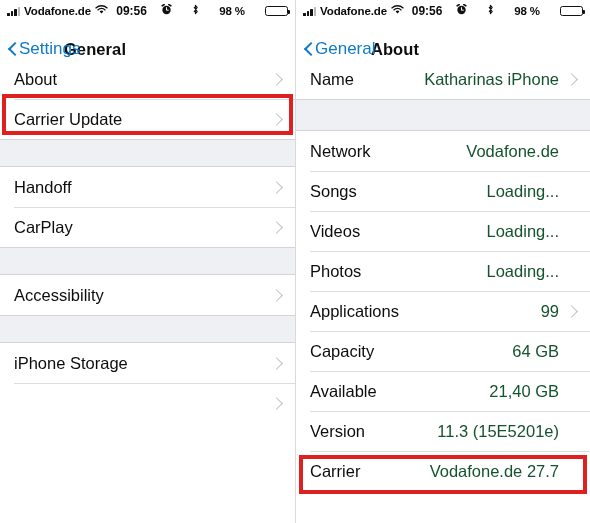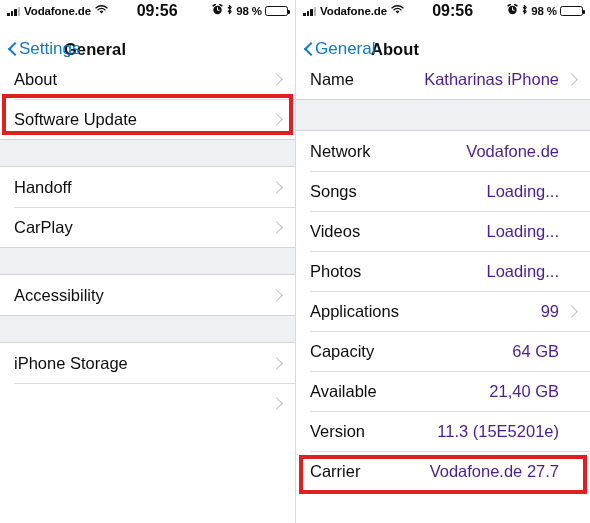--- a/index.html
+++ b/index.html
@@ -47,29 +47,29 @@
   }
   .sb-left {
     display: flex;
     align-items: center;
     gap: 4px;
     flex: 0 0 auto;
   }
   .sb-center {
     flex: 1 1 auto;
     text-align: center;
-    font-size: 16px;
+    font-size: 12px;
     font-weight: bold;
     letter-spacing: 0px;
     padding-right: 6px;
   }
   .sb-right {
     display: flex;
     align-items: center;
-    gap: 3px;
+    gap: 20px;
     flex: 0 0 auto;
   }
   .signal {
     display: flex;
     align-items: flex-end;
     gap: 1px;
     height: 9px;
   }
   .signal i {
     display: block;
@@ -189,21 +189,21 @@
   }
   .row-label {
     font-size: 16.5px;
     color: #0d0d0d;
     letter-spacing: 0px;
     flex: 0 0 auto;
   }
   .row-spacer { flex: 1 1 auto; }
   .row-value {
     font-size: 16.5px;
-    color: #4c1d95;
+    color: #14532d;
     letter-spacing: 0px;
     flex: 0 0 auto;
     white-space: nowrap;
   }
   .chev-right {
     width: 14px;
     flex: 0 0 auto;
     position: relative;
     height: 14px;
     margin-left: 7px;
@@ -282,21 +282,21 @@
     </div>
 
     <div class="list">
 
       <div class="row">
         <span class="row-label">About</span>
         <span class="row-spacer"></span>
         <span class="chev-right"></span>
       </div>
       <div class="row">
-        <span class="row-label">Software Update</span>
+        <span class="row-label">Carrier Update</span>
         <span class="row-spacer"></span>
         <span class="chev-right"></span>
       </div>
 
       <div class="group-gap" style="height:26px"></div>
 
       <div class="row">
         <span class="row-label">Handoff</span>
         <span class="row-spacer"></span>
         <span class="chev-right"></span>

